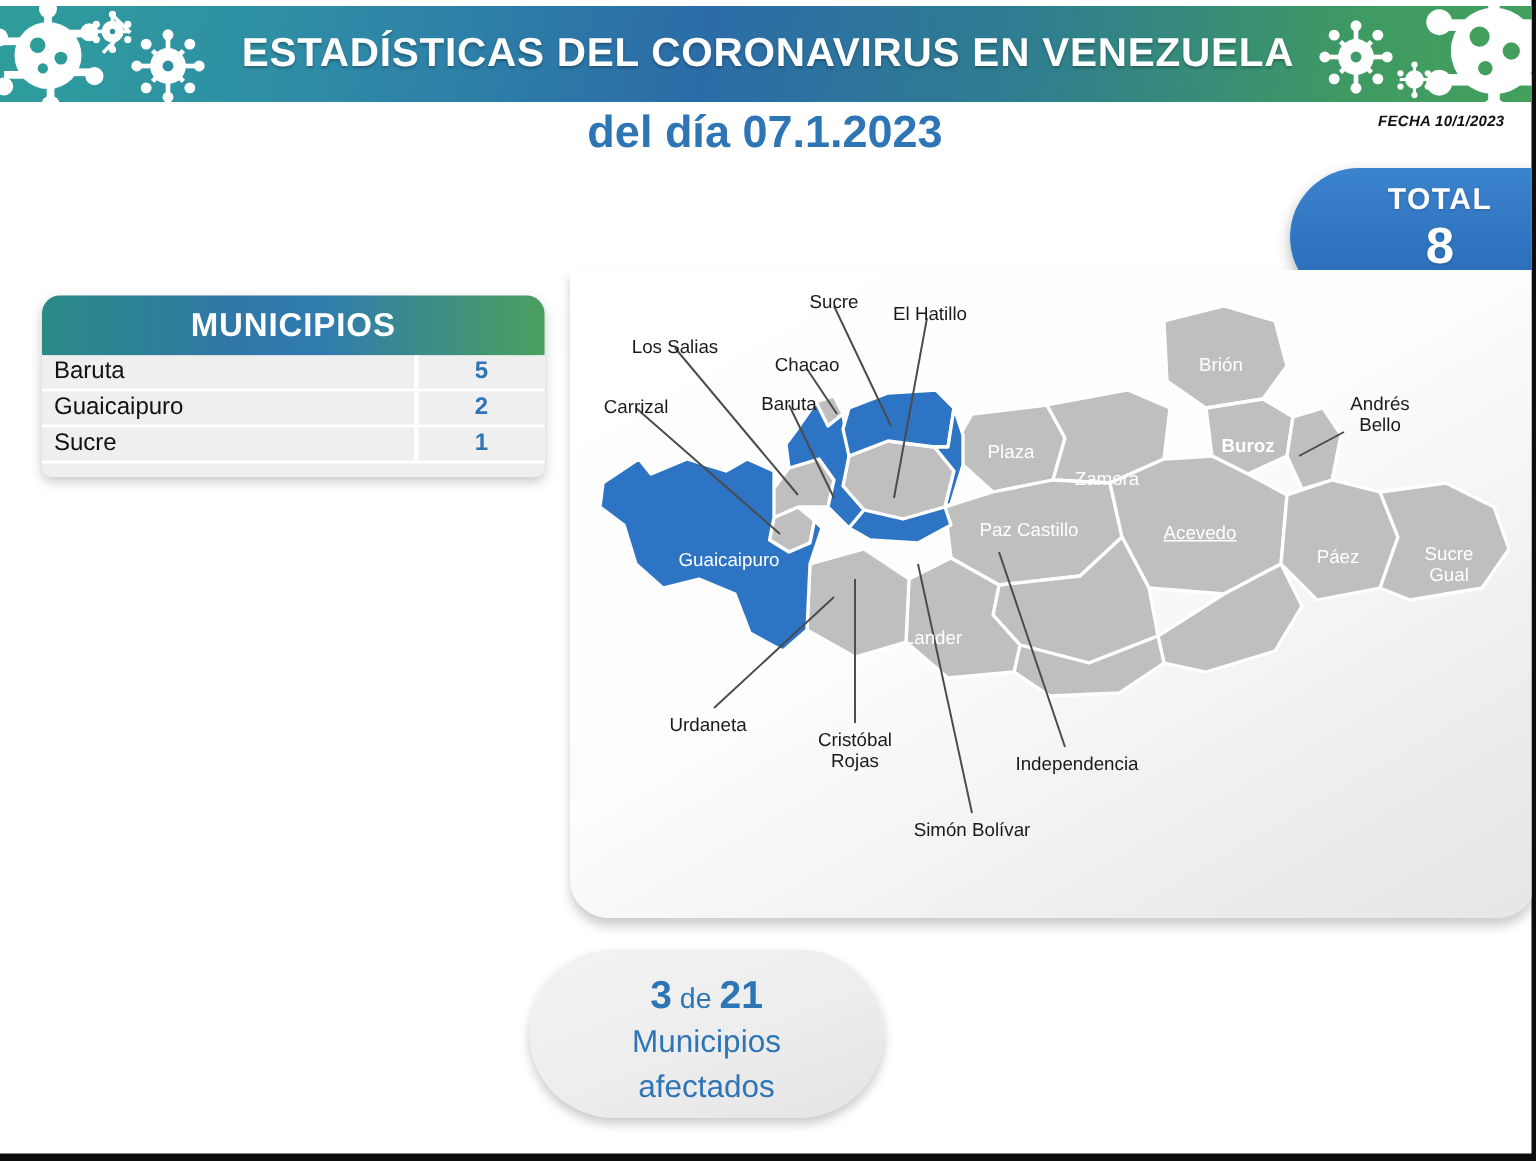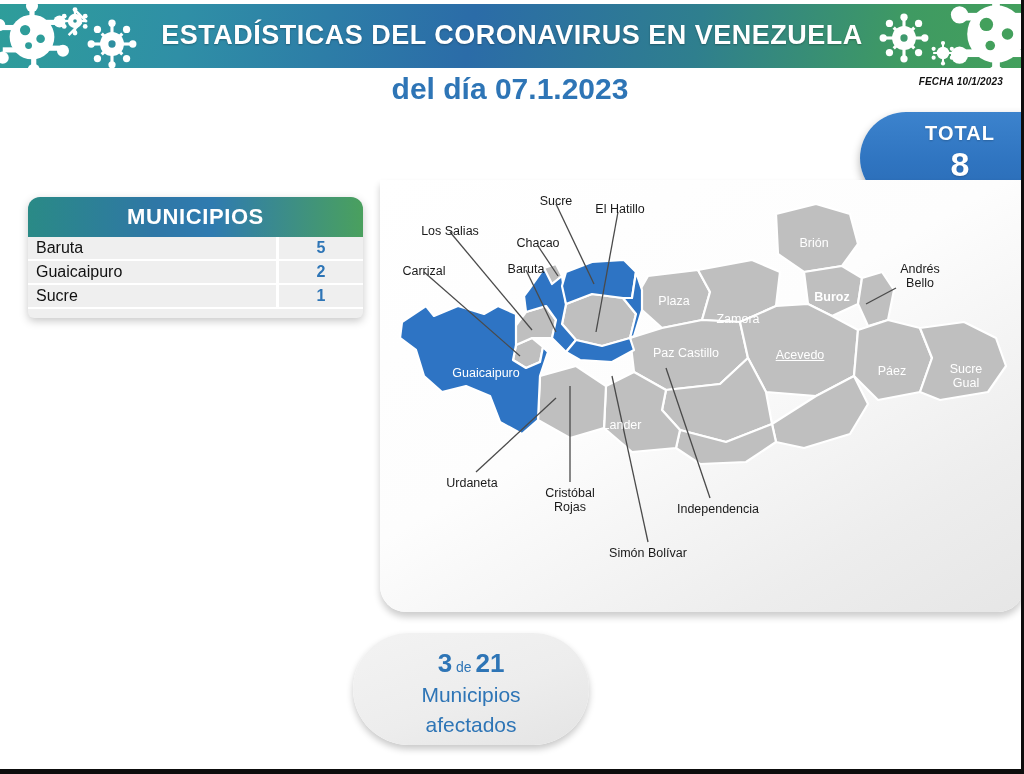--- a/index.html
+++ b/index.html
@@ -107,21 +107,21 @@
   
   #footPill{
     position:absolute;left:353px;top:633px;width:236px;height:112px;
     background:linear-gradient(160deg,#f3f3f3 0%,#ededed 55%,#e4e4e4 100%);
     border-radius:56px;
     box-shadow:0 4px 7px rgba(0,0,0,.22);
     color:#2e75b6;text-align:center;
   }
   #footPill .l1{font-size:26px;margin-top:16px;line-height:1.1;}
   #footPill .l1 b{font-weight:bold;}
-  #footPill .l1 .de{font-size:14px;}
+  #footPill .l1 .de{font-size:19px;}
   #footPill .l2{font-size:21px;line-height:1.25;margin-top:4px;}
 </style>
 </head>
 <body>
 
 <div id="page">
 
   <div id="banner">
     <svg class="virus" style="left:-14px;top:-10px;" width="92" height="86" viewBox="0 0 100 100">
       <g fill="#ffffff">

